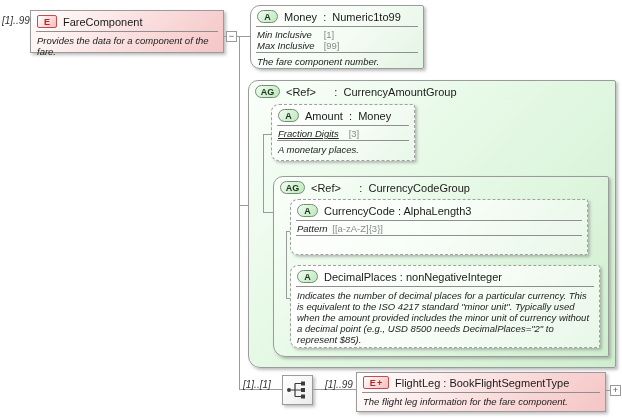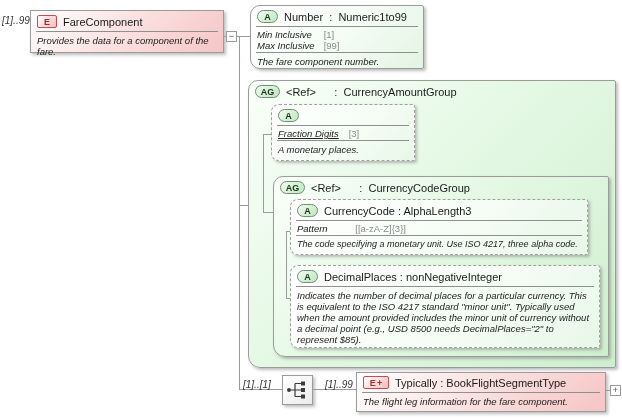--- a/index.html
+++ b/index.html
@@ -21,21 +21,21 @@
   .attr.dashed { border-style: dashed; border-color:#a0a0a0; border-radius: 8px 2px 2px 8px;
            background: linear-gradient(135deg,#ffffff 0%,#f6fdf6 55%,#e8f7e8 100%); }
   .ag    { background: linear-gradient(135deg,#fafffa 0%,#e4f8e4 45%,#cfeecf 100%);
            border-radius: 10px 2px 2px 12px; }
   .hdr   { display:flex; align-items:center; gap:6px; padding:4px 6px 2px 6px; }
   .title { font-weight:normal; font-size:11px; color:#1a1a1a; white-space:pre; }
   .sep   { border-top:1px solid #8f8f8f; margin:1px 5px; }
   .facets{ padding:1px 2px 0 6px; }
   .facet-row { line-height:11px; }
   .facet-label { font-style: italic; color:#222; display:inline-block; }
-  .w64 { min-width:64px; } .w68 { min-width:68px;text-decoration:underline; } .wsm { margin-right:25px; }
+  .w64 { min-width:64px; } .w68 { min-width:68px;text-decoration:underline; } .wsm { margin-right:2px; }
   .facet-value { color:#8a8a8a; }
   .desc  { font-style: italic; color:#222; padding:2px 6px 3px 6px; line-height:1.16; }
   .tight { font-size:9px; white-space:nowrap; }
   .badge {
     display:inline-flex; align-items:center; justify-content:center;
     height:13px; font-size:9px; font-weight:bold; flex:0 0 auto;
   }
   .badge-e  { width:20px; border:1px solid #c34d4d; border-radius:2px; color:#bb2222;
               background: linear-gradient(135deg,#ffffff,#f6bdbd); }
   .badge-ep { width:26px; gap:1px; }
@@ -82,21 +82,21 @@
   <div class="hline" style="left:237px; top:36px; width:13px;"></div>
   <div class="vline" style="left:239px; top:36px; height:354px;"></div>
   <div class="hline" style="left:239px; top:205px; width:10px;"></div>
   <div class="hline" style="left:239px; top:389px; width:43px;"></div>
 
   <div class="box attr" style="left:250px; top:5px; width:174px; height:64px;">
     <div class="hdr">
       <span class="badge badge-a">
         <span>A</span>
       </span>
-      <span class="title">Number  :  Numeric1to99</span>
+      <span class="title">Money  :  Numeric1to99</span>
     </div>
     <div class="sep"></div>
     <div class="facets">
       <div class="facet-row">
         <span class="facet-label w64">Min Inclusive</span>
         <span class="facet-value">[1]</span>
       </div>
       <div class="facet-row">
         <span class="facet-label w64">Max Inclusive</span>
         <span class="facet-value">[99]</span>
@@ -116,20 +116,21 @@
 
     <div class="vline" style="left:14px; top:53px; height:79px;"></div>
     <div class="hline" style="left:14px; top:53px; width:8px;"></div>
     <div class="hline" style="left:14px; top:131px; width:10px;"></div>
 
     <div class="box attr dashed" style="left:22px; top:23px; width:144px; height:57px;">
       <div class="hdr">
         <span class="badge badge-a">
           <span>A</span>
         </span>
+        <span class="title">Amount  :  Money</span>
       </div>
       <div class="sep"></div>
       <div class="facets">
         <div class="facet-row">
           <span class="facet-label w68">Fraction Digits</span>
           <span class="facet-value">[3]</span>
         </div>
       </div>
       <div class="sep"></div>
       <div class="desc">A monetary places.</div>
@@ -155,21 +156,20 @@
           <span class="title">CurrencyCode : AlphaLength3</span>
         </div>
         <div class="sep"></div>
         <div class="facets">
           <div class="facet-row">
             <span class="facet-label wsm">Pattern</span>
             <span class="facet-value">[[a-zA-Z]{3}]</span>
           </div>
         </div>
         <div class="sep"></div>
-        <div class="desc tight">The code specifying a monetary unit. Use ISO 4217, three alpha code.</div>
       </div>
 
       <div class="box attr dashed" style="left:16px; top:88px; width:310px; height:83px;">
         <div class="hdr">
           <span class="badge badge-a">
             <span>A</span>
           </span>
           <span class="title">DecimalPlaces : nonNegativeInteger</span>
         </div>
         <div class="sep"></div>
@@ -192,21 +192,21 @@
 
   <div class="hline" style="left:313px; top:389px; width:43px;"></div>
   <span class="card" style="left:325px; top:379px;">[1]..99</span>
 
   <div class="box elem" style="left:356px; top:372px; width:250px; height:40px;">
     <div class="hdr" style="padding-top:3px;">
       <span class="badge badge-e badge-ep">
         <span>E</span>
         <span class="plus-glyph">+</span>
       </span>
-      <span class="title">Typically : BookFlightSegmentType</span>
+      <span class="title">FlightLeg : BookFlightSegmentType</span>
     </div>
     <div class="sep"></div>
     <div class="desc">The flight leg information for the fare component.</div>
   </div>
 
   <div class="hline" style="left:606px; top:390px; width:4px;"></div>
   <div class="toggle" style="left:610px; top:385px;">+</div>
 
 </div>
 

